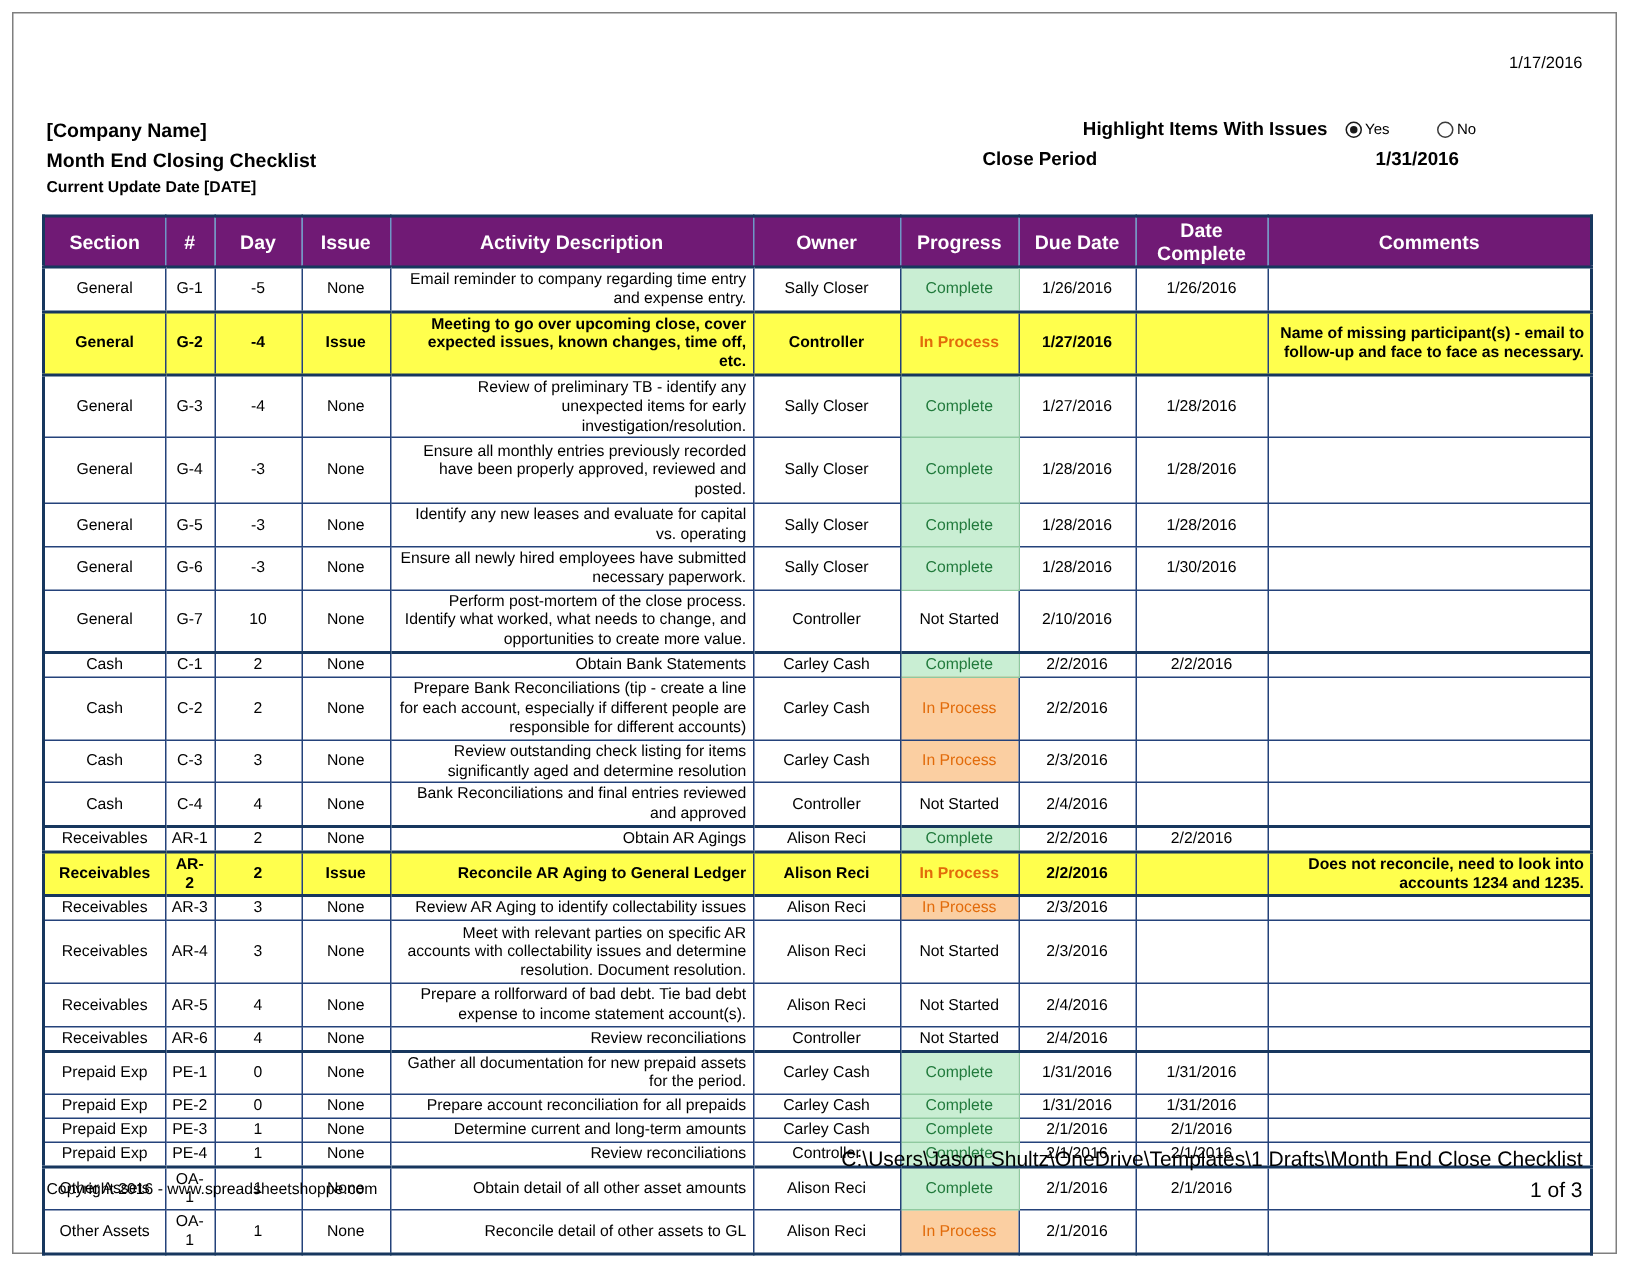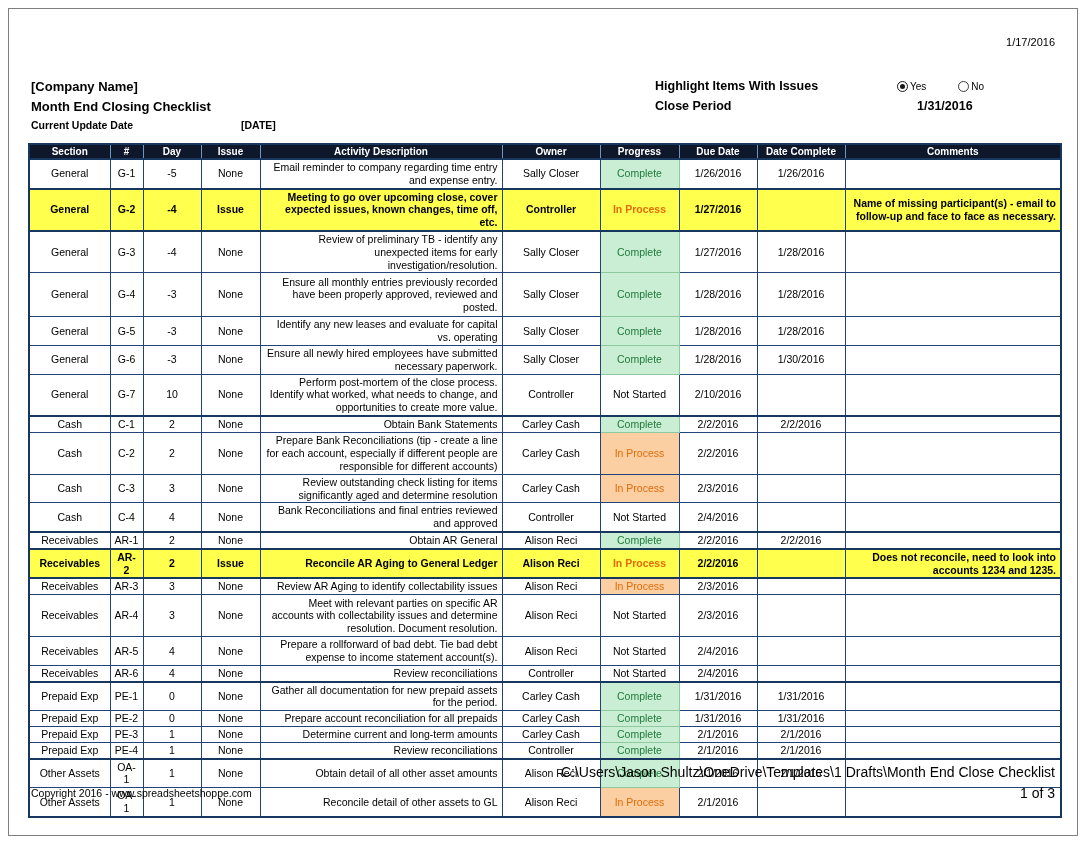--- a/index.html
+++ b/index.html
@@ -5,36 +5,36 @@
   * { margin:0; padding:0; box-sizing:border-box; }
   html,body { width:1086px; height:844px; background:#fff; font-family:"Liberation Sans", sans-serif; color:#000; }
   .page { position:absolute; left:8px; top:8px; width:1070px; height:828px; border:1px solid #7f7f7f; background:#fff; }
 
   .print-date { position:absolute; top:27px; right:22px; font-size:11px; }
 
   .hdr-left { position:absolute; left:22px; top:70px; }
   .company { font-size:13px; font-weight:bold; }
   .title { font-size:13px; font-weight:bold; margin-top:5px; }
   .update-row { margin-top:5px; font-size:10.5px; font-weight:bold; }
-  .update-row .upd-val { display:inline-block; margin-left:105px; }
+  .update-row .upd-val { display:inline-block; }
 
   .hdr-right { position:absolute; right:22px; top:70px; width:400px; }
   .hl-row { display:flex; align-items:center; justify-content:flex-start; font-size:12.5px; font-weight:bold; }
-  .hl-label { width:230px; }
+  .hl-label { width:230px; text-align:right; }
   .radio-wrap { display:flex; align-items:center; margin-left:12px; font-size:10px; font-weight:normal; cursor:default; }
   .radio-wrap.no { margin-left:32px; }
   .radio { width:11px; height:11px; border:1px solid #3b3b3b; border-radius:50%; display:inline-block; margin-right:2px; position:relative; background:#fff; }
   .radio.checked { border-color:#1a1a1a; }
   .radio.checked::after { content:""; position:absolute; left:2px; top:2px; width:5px; height:5px; background:#1a1a1a; border-radius:50%; }
   .cp-row { display:flex; margin-top:6px; font-size:12.5px; font-weight:bold; }
   .cp-label { width:230px; text-align:left; }
   .cp-value { margin-left:32px; }
 
   table { position:absolute; left:19px; top:134px; width:1032px; border-collapse:collapse; table-layout:fixed; border:2px solid #17375E; }
-  th { background:#0f172a; color:#fff; font-size:10px; font-weight:bold; text-align:center; padding:1px 2px; height:14px; border-left:1px solid #6e97c6; border-right:1px solid #6e97c6; }
+  th { background:#701a75; color:#fff; font-size:13px; font-weight:bold; text-align:center; padding:1px 2px; height:14px; border-left:1px solid #6e97c6; border-right:1px solid #6e97c6; }
   td { font-size:10.5px; line-height:1.22; padding:1px 4px; border:1px solid #24427A; vertical-align:middle; background:#fff; }
   td.c-section, td.c-id, td.c-day, td.c-issue, td.c-owner, td.c-progress, td.c-due, td.c-complete { text-align:center; }
   td.c-activity, td.c-comments { text-align:right; }
   tr.section-start td { border-top:2px solid #17375E; }
   tr.highlight td { background:#FFFF4D; font-weight:bold; border-top:2px solid #17375E; border-bottom:2px solid #17375E; }
   td.st-complete { background:#C9EED3; color:#217A3C; border:1px solid #8FC99F;}
   td.st-inprocess-fill { background:#FBCFA2; color:#E26B0A; }
   tr.highlight td.st-inprocess { background:#FFFF4D; color:#E26B0A; }
 
   .footer-left { position:absolute; left:22px; bottom:36px; font-size:10.5px; }
@@ -232,21 +232,21 @@
           <td class="c-progress st-notstarted">Not Started</td>
           <td class="c-due">2/4/2016</td>
           <td class="c-complete"></td>
           <td class="c-comments"></td>
         </tr>
         <tr class="section-start" style="height: 15px;">
           <td class="c-section">Receivables</td>
           <td class="c-id">AR-1</td>
           <td class="c-day">2</td>
           <td class="c-issue">None</td>
-          <td class="c-activity">Obtain AR General</td>
+          <td class="c-activity">Obtain AR Agings</td>
           <td class="c-owner">Alison Reci</td>
           <td class="c-progress st-complete">Complete</td>
           <td class="c-due">2/2/2016</td>
           <td class="c-complete">2/2/2016</td>
           <td class="c-comments"></td>
         </tr>
         <tr class="highlight" style="height: 28px;">
           <td class="c-section">Receivables</td>
           <td class="c-id">AR-2</td>
           <td class="c-day">2</td>

